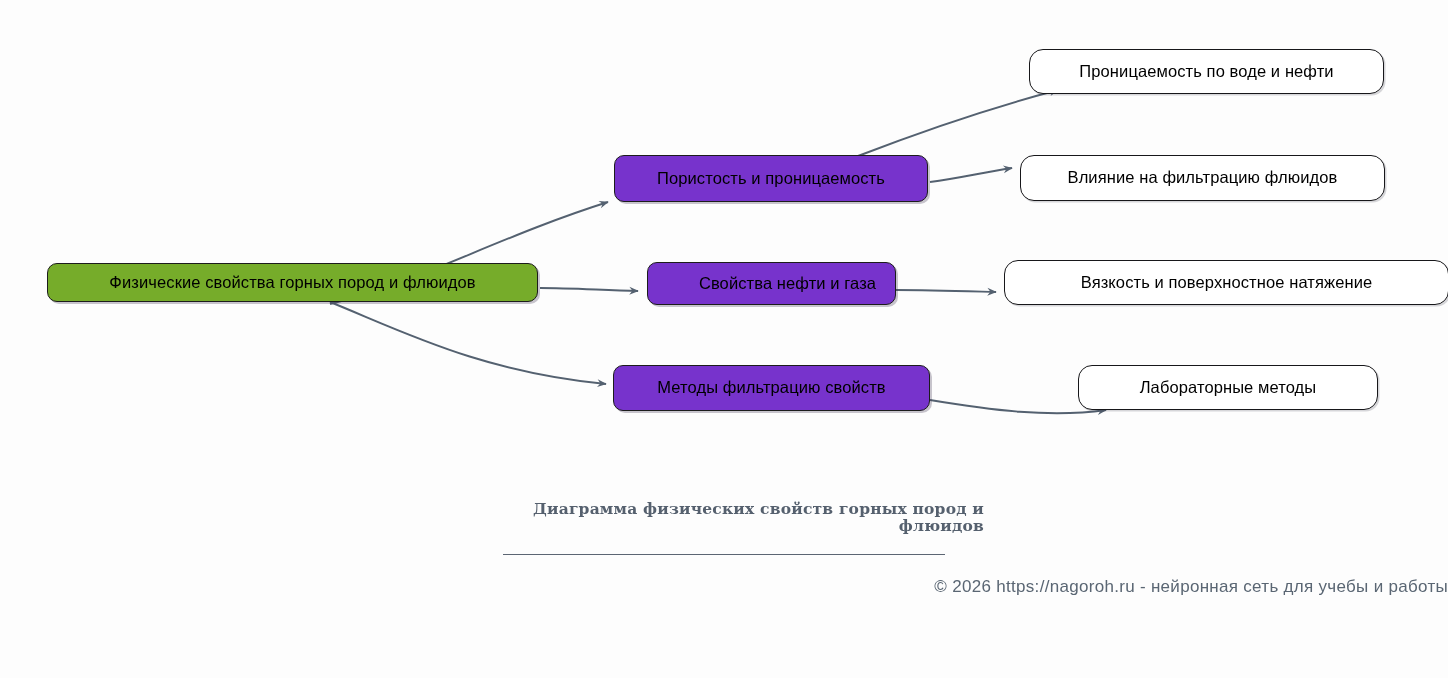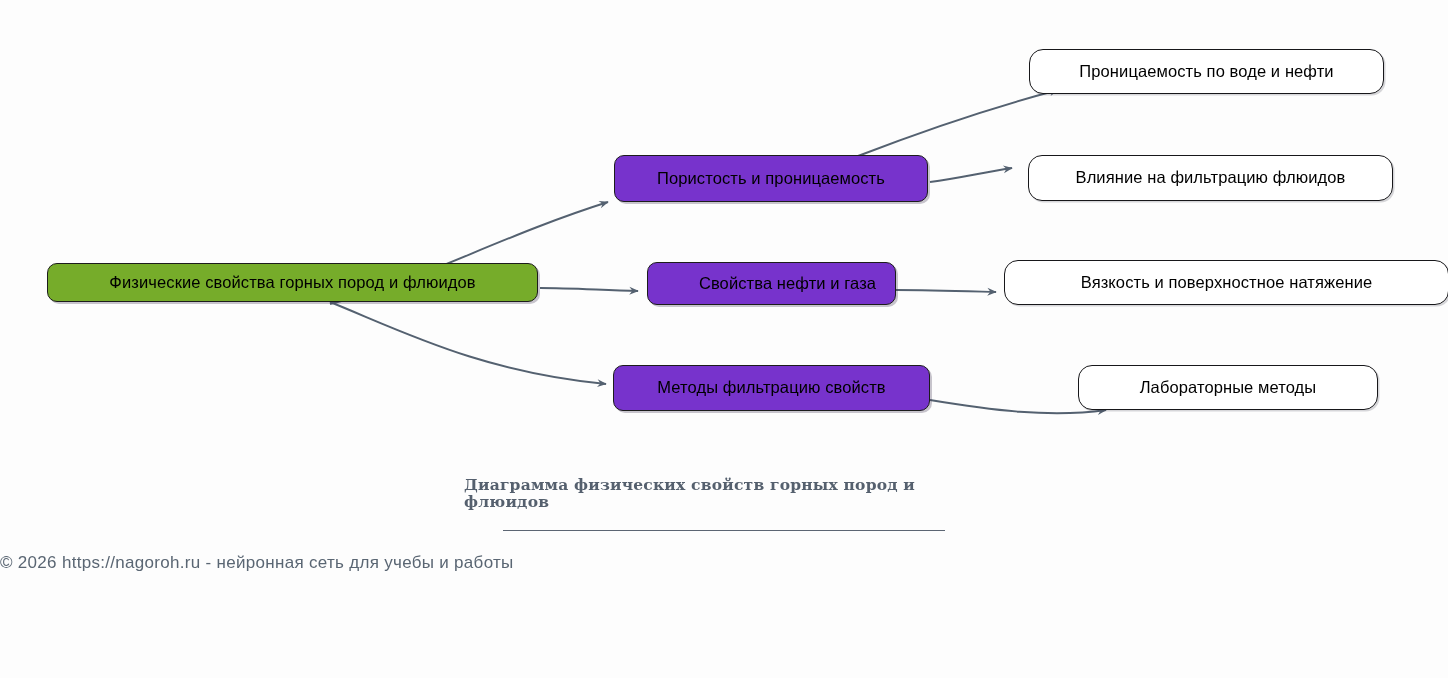--- a/index.html
+++ b/index.html
@@ -63,23 +63,23 @@
     border: 1.5px solid #17171a;
     border-radius: 14px;
     box-shadow: 1.5px 1.5px 0 rgba(40,40,55,0.18);
     align-items: center;
   }
 
   
   #footer {
     position: absolute;
     left: 0;
-    top: 476px;
+    top: 500px;
     width: 1448px;
-    text-align: left;
+    text-align: right;
   }
   #footer-title {
     font-family: "DejaVu Serif", serif;
     font-weight: bold;
     font-size: 15.5px;
     line-height: 17px;
     color: #55606e;
     width: 520px;
     margin: 0 auto;
     letter-spacing: 0.2px;
@@ -137,21 +137,21 @@
   </div>
 
   <div class="node node-branch" style="left:613px; top:365px; width:317px; height:46px;">
     <span>Методы фильтрацию свойств</span>
   </div>
 
   <div class="node node-leaf" style="left:1029px; top:49px; width:355px; height:45px;">
     <span>Проницаемость по воде и нефти</span>
   </div>
 
-  <div class="node node-leaf" style="left:1020px; top:155px; width:365px; height:46px;margin-left:8px;">
+  <div class="node node-leaf" style="left:1020px; top:155px; width:365px; height:46px;">
     <span>Влияние на фильтрацию флюидов</span>
   </div>
 
   <div class="node node-leaf" style="left:1004px; top:260px; width:445px; height:45px;">
     <span>Вязкость и поверхностное натяжение</span>
   </div>
 
   <div class="node node-leaf" style="left:1078px; top:365px; width:300px; height:45px;">
     <span>Лабораторные методы</span>
   </div>

